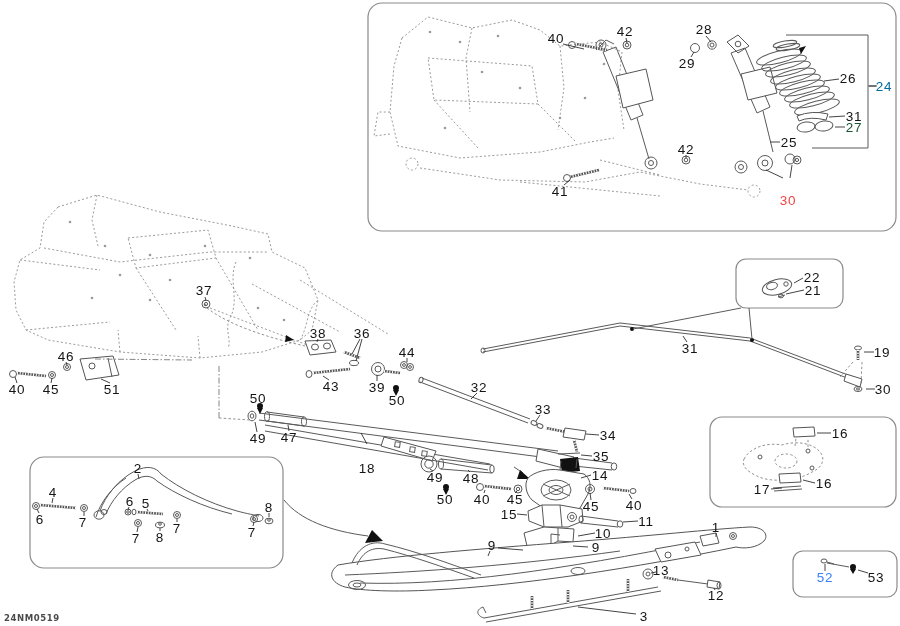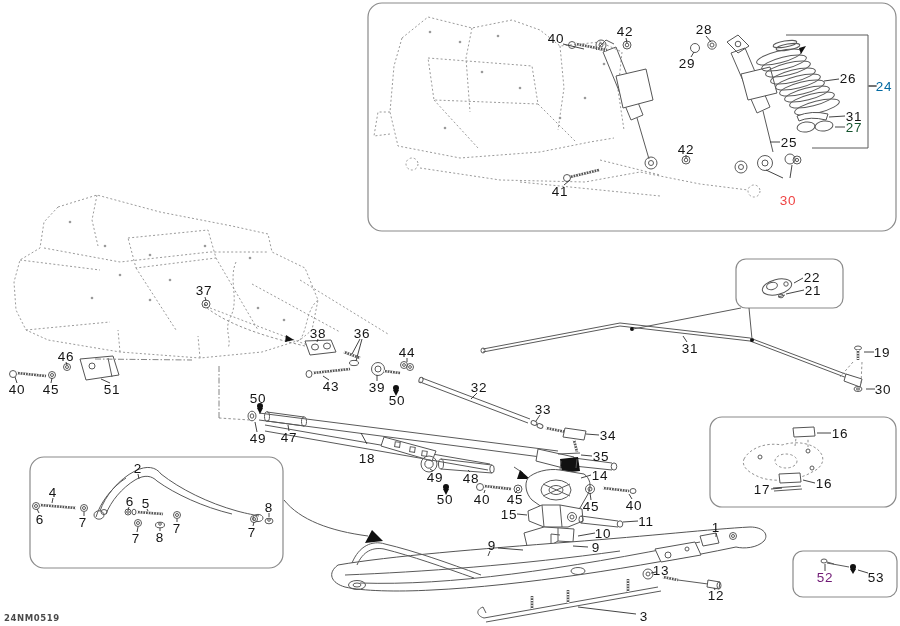--- a/index.html
+++ b/index.html
@@ -476,21 +476,21 @@
       <span class="callout" style="left: 479px; top: 387px; color: rgb(20, 20, 20);">32</span>
       <span class="callout" style="left: 543px; top: 409px; color: rgb(20, 20, 20);">33</span>
       <span class="callout" style="left: 608px; top: 435px; color: rgb(20, 20, 20);">34</span>
       <span class="callout" style="left: 601px; top: 456px; color: rgb(20, 20, 20);">35</span>
       <span class="callout" style="left: 600px; top: 475px; color: rgb(20, 20, 20);">14</span>
       <span class="callout" style="left: 690px; top: 348px; color: rgb(20, 20, 20);">31</span>
       <span class="callout" style="left: 812px; top: 277px; color: rgb(20, 20, 20);">22</span>
       <span class="callout" style="left: 813px; top: 290px; color: rgb(20, 20, 20);">21</span>
       <span class="callout" style="left: 882px; top: 352px; color: rgb(20, 20, 20);">19</span>
       <span class="callout" style="left: 883px; top: 389px; color: rgb(20, 20, 20);">30</span>
-      <span class="callout" style="left: 367px; top: 458px; color: rgb(20, 20, 20); text-align: center;">18</span>
+      <span class="callout" style="left: 367px; top: 468px; color: rgb(20, 20, 20); text-align: center;">18</span>
       <span class="callout" style="left: 289px; top: 437px; color: rgb(20, 20, 20);">47</span>
       <span class="callout" style="left: 258px; top: 438px; color: rgb(20, 20, 20);">49</span>
       <span class="callout" style="left: 258px; top: 398px; color: rgb(20, 20, 20);">50</span>
       <span class="callout" style="left: 435px; top: 477px; color: rgb(20, 20, 20);">49</span>
       <span class="callout" style="left: 445px; top: 499px; color: rgb(20, 20, 20);">50</span>
       <span class="callout" style="left: 471px; top: 478px; color: rgb(20, 20, 20);">48</span>
       <span class="callout" style="left: 482px; top: 499px; color: rgb(20, 20, 20);">40</span>
       <span class="callout" style="left: 515px; top: 499px; color: rgb(20, 20, 20);">45</span>
       <span class="callout" style="left: 591px; top: 506px; color: rgb(20, 20, 20);">45</span>
       <span class="callout" style="left: 634px; top: 505px; color: rgb(20, 20, 20);">40</span>
@@ -499,21 +499,21 @@
       <span class="callout" style="left: 603px; top: 533px; color: rgb(20, 20, 20);">10</span>
       <span class="callout" style="left: 492px; top: 545px; color: rgb(20, 20, 20);">9</span>
       <span class="callout" style="left: 596px; top: 547px; color: rgb(20, 20, 20);">9</span>
       <span class="callout" style="left: 716px; top: 527px; color: rgb(20, 20, 20);">1</span>
       <span class="callout" style="left: 661px; top: 570px; color: rgb(20, 20, 20);">13</span>
       <span class="callout" style="left: 716px; top: 595px; color: rgb(20, 20, 20);">12</span>
       <span class="callout" style="left: 644px; top: 616px; color: rgb(20, 20, 20);">3</span>
       <span class="callout" style="left: 840px; top: 433px; color: rgb(20, 20, 20);">16</span>
       <span class="callout" style="left: 824px; top: 483px; color: rgb(20, 20, 20);">16</span>
       <span class="callout" style="left: 762px; top: 489px; color: rgb(20, 20, 20);">17</span>
-      <span class="callout" style="left: 825px; top: 577px; color: #701a75;">52</span>
+      <span class="callout" style="left: 825px; top: 577px; color: #3b82f6;">52</span>
       <span class="callout" style="left: 876px; top: 577px; color: rgb(20, 20, 20);">53</span>
       <span class="callout" style="left: 138px; top: 468px; color: rgb(20, 20, 20);">2</span>
       <span class="callout" style="left: 53px; top: 492px; color: rgb(20, 20, 20);">4</span>
       <span class="callout" style="left: 40px; top: 519px; color: rgb(20, 20, 20);">6</span>
       <span class="callout" style="left: 83px; top: 522px; color: rgb(20, 20, 20);">7</span>
       <span class="callout" style="left: 130px; top: 501px; color: rgb(20, 20, 20);">6</span>
       <span class="callout" style="left: 146px; top: 503px; color: rgb(20, 20, 20);">5</span>
       <span class="callout" style="left: 136px; top: 538px; color: rgb(20, 20, 20);">7</span>
       <span class="callout" style="left: 160px; top: 537px; color: rgb(20, 20, 20);">8</span>
       <span class="callout" style="left: 177px; top: 528px; color: rgb(20, 20, 20);">7</span>

